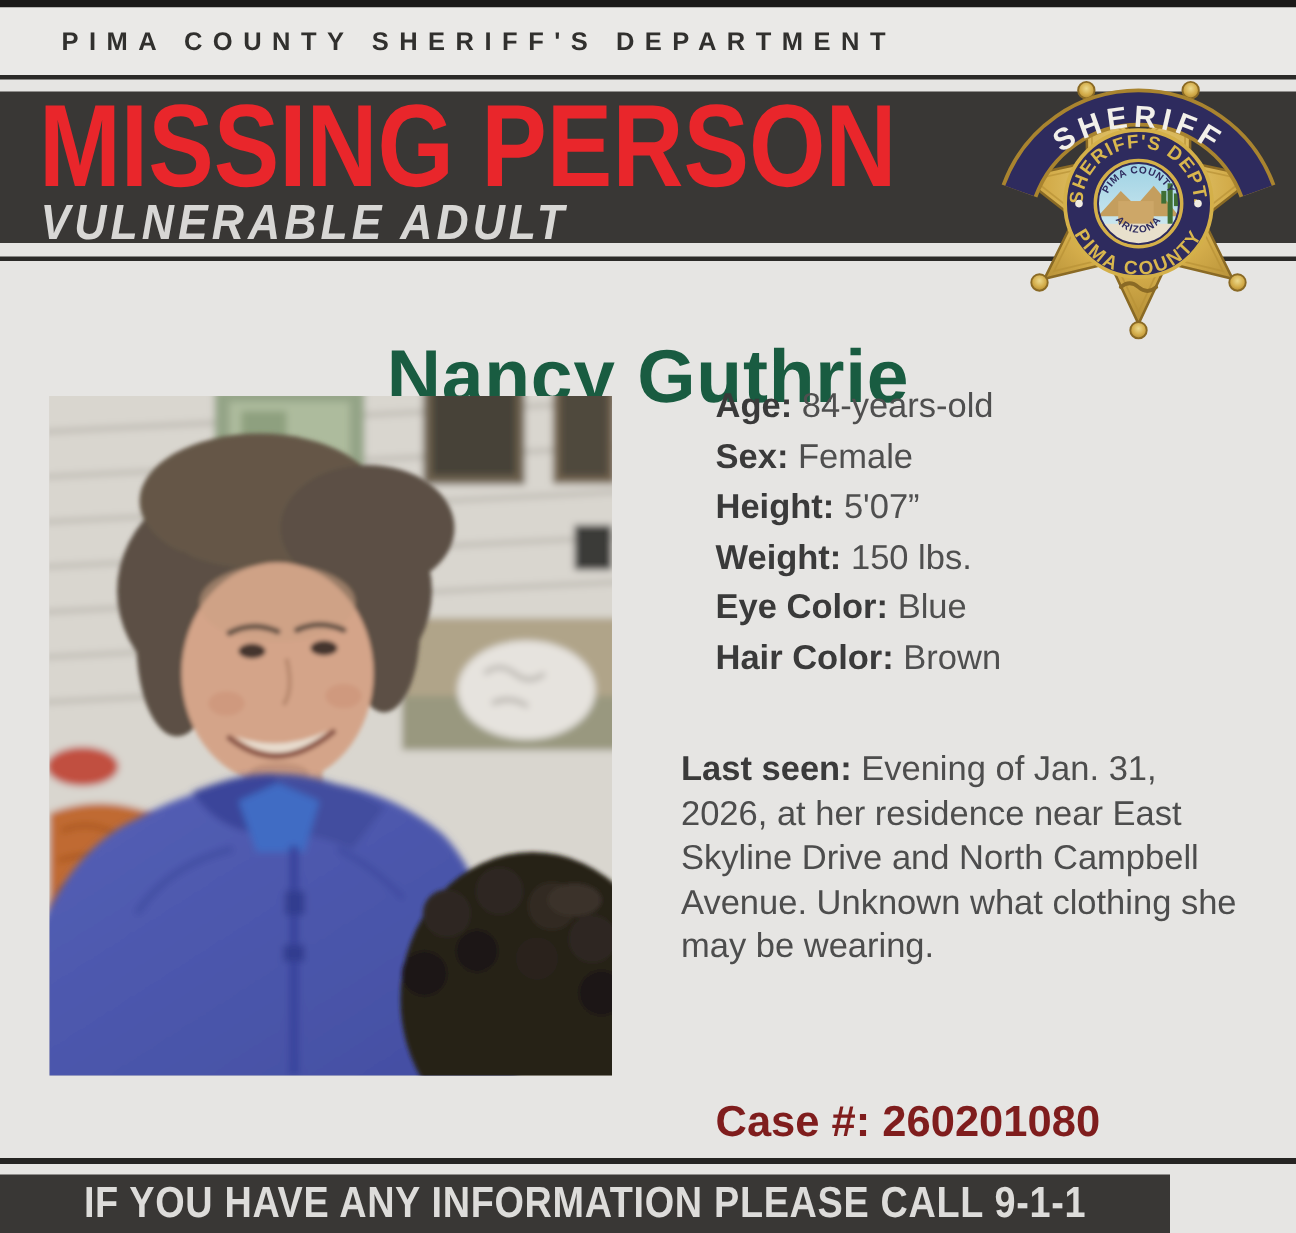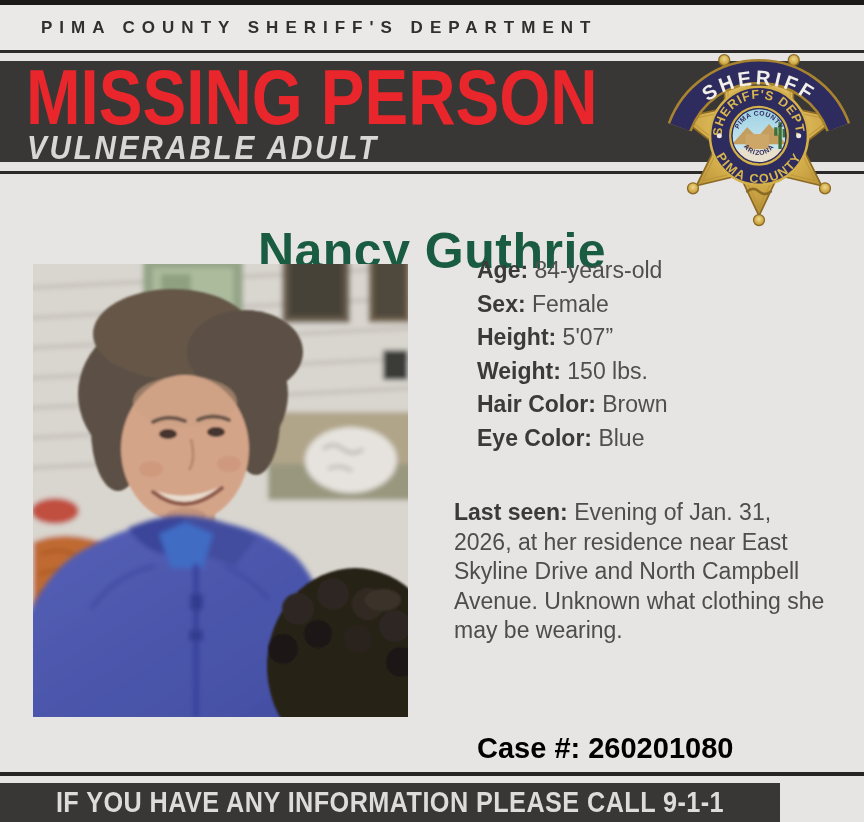--- a/index.html
+++ b/index.html
@@ -38,21 +38,21 @@
   .photo svg{display:block;}
   .details{position:absolute;left:477px;top:254px;}
   .detail-row{font-size:23px;line-height:33.5px;color:#4f4f4f;white-space:nowrap;}
   .detail-row b{color:#3a3a3a;font-weight:700;}
   .lastseen{
     position:absolute;left:438px;top:482px;width:380px;
     font-size:23px;line-height:29.5px;color:#4d4d4d;
   }
   .lastseen b{color:#3a3a3a;font-weight:700;}
   .case-line{
-    position:absolute;left:477px;top:732px;font-size:29px;font-weight:700;color:#000000;
+    position:absolute;left:477px;top:732px;font-size:29px;font-weight:700;color:#7f1d1d;
     white-space:nowrap;
   }
   .sep-c{position:absolute;left:0;top:772px;width:864px;height:4px;background:#262523;}
   .footer-band{
     position:absolute;left:0;top:783px;width:780px;height:39px;background:#393735;
     display:flex;align-items:center;justify-content:center;
   }
   .footer-band .msg{
     font-size:29px;font-weight:700;color:#dddcda;letter-spacing:0.5px;white-space:nowrap;
     transform:scaleX(0.87);transform-origin:center;
@@ -240,22 +240,22 @@
         <ellipse cx="350" cy="336" rx="18" ry="11" fill="#3a332a"></ellipse>
       </g>
     </svg>
   </figure>
 
   <div class="details">
     <div class="detail-row"><b>Age:</b> <span>84-years-old</span></div>
     <div class="detail-row"><b>Sex:</b> <span>Female</span></div>
     <div class="detail-row"><b>Height:</b> <span>5'07”</span></div>
     <div class="detail-row"><b>Weight:</b> <span>150 lbs.</span></div>
+    <div class="detail-row"><b>Eye Color:</b> <span>Blue</span></div>
     <div class="detail-row"><b>Hair Color:</b> <span>Brown</span></div>
-    <div class="detail-row"><b>Eye Color:</b> <span>Blue</span></div>
   </div>
 
   <p class="lastseen" style="margin:16px;">
     <b>Last seen:</b>
     <span>Evening of Jan. 31, 2026, at her residence near East Skyline Drive and North Campbell Avenue. Unknown what clothing she may be wearing.</span>
   </p>
 
   <div class="case-line">
     <span>Case #:</span>
     <span>260201080</span>

